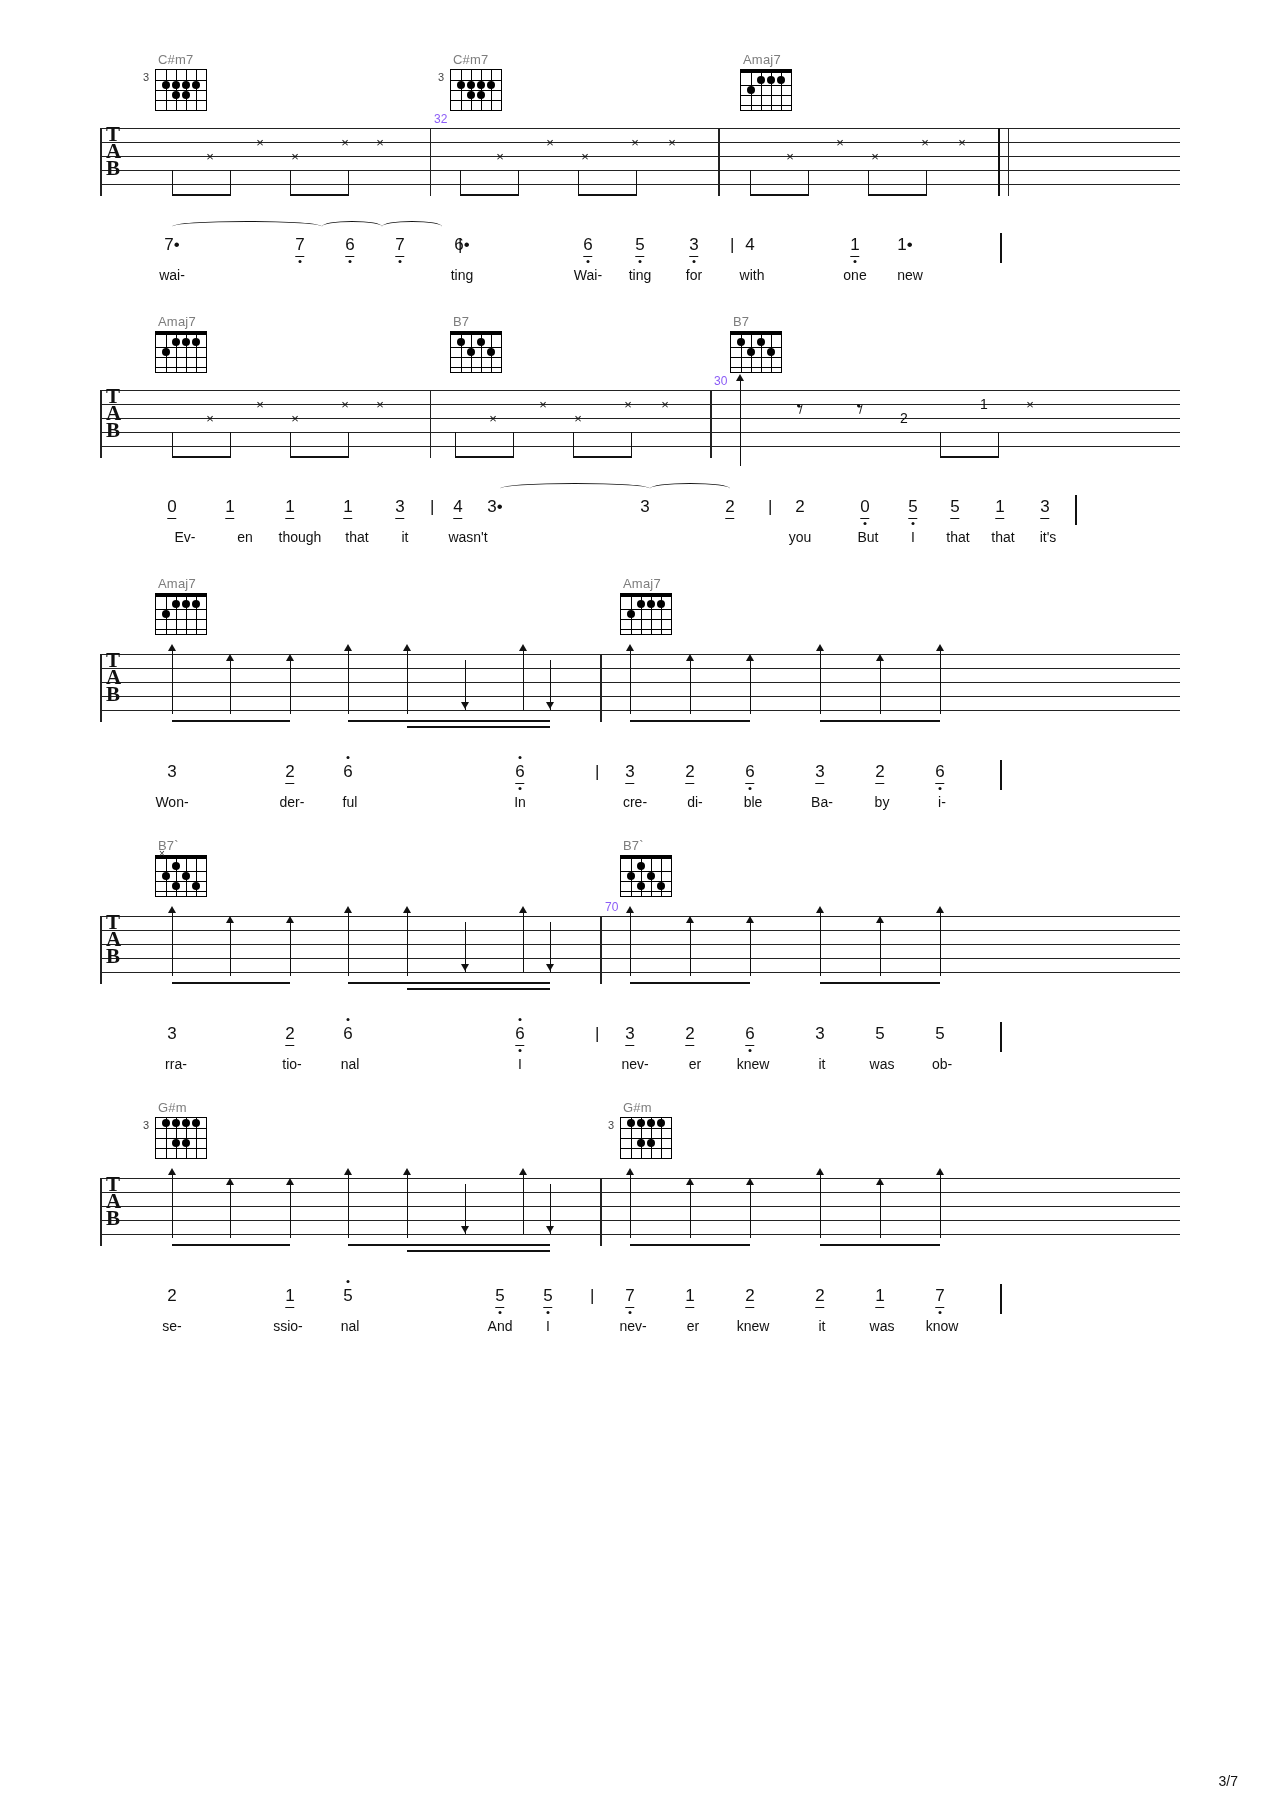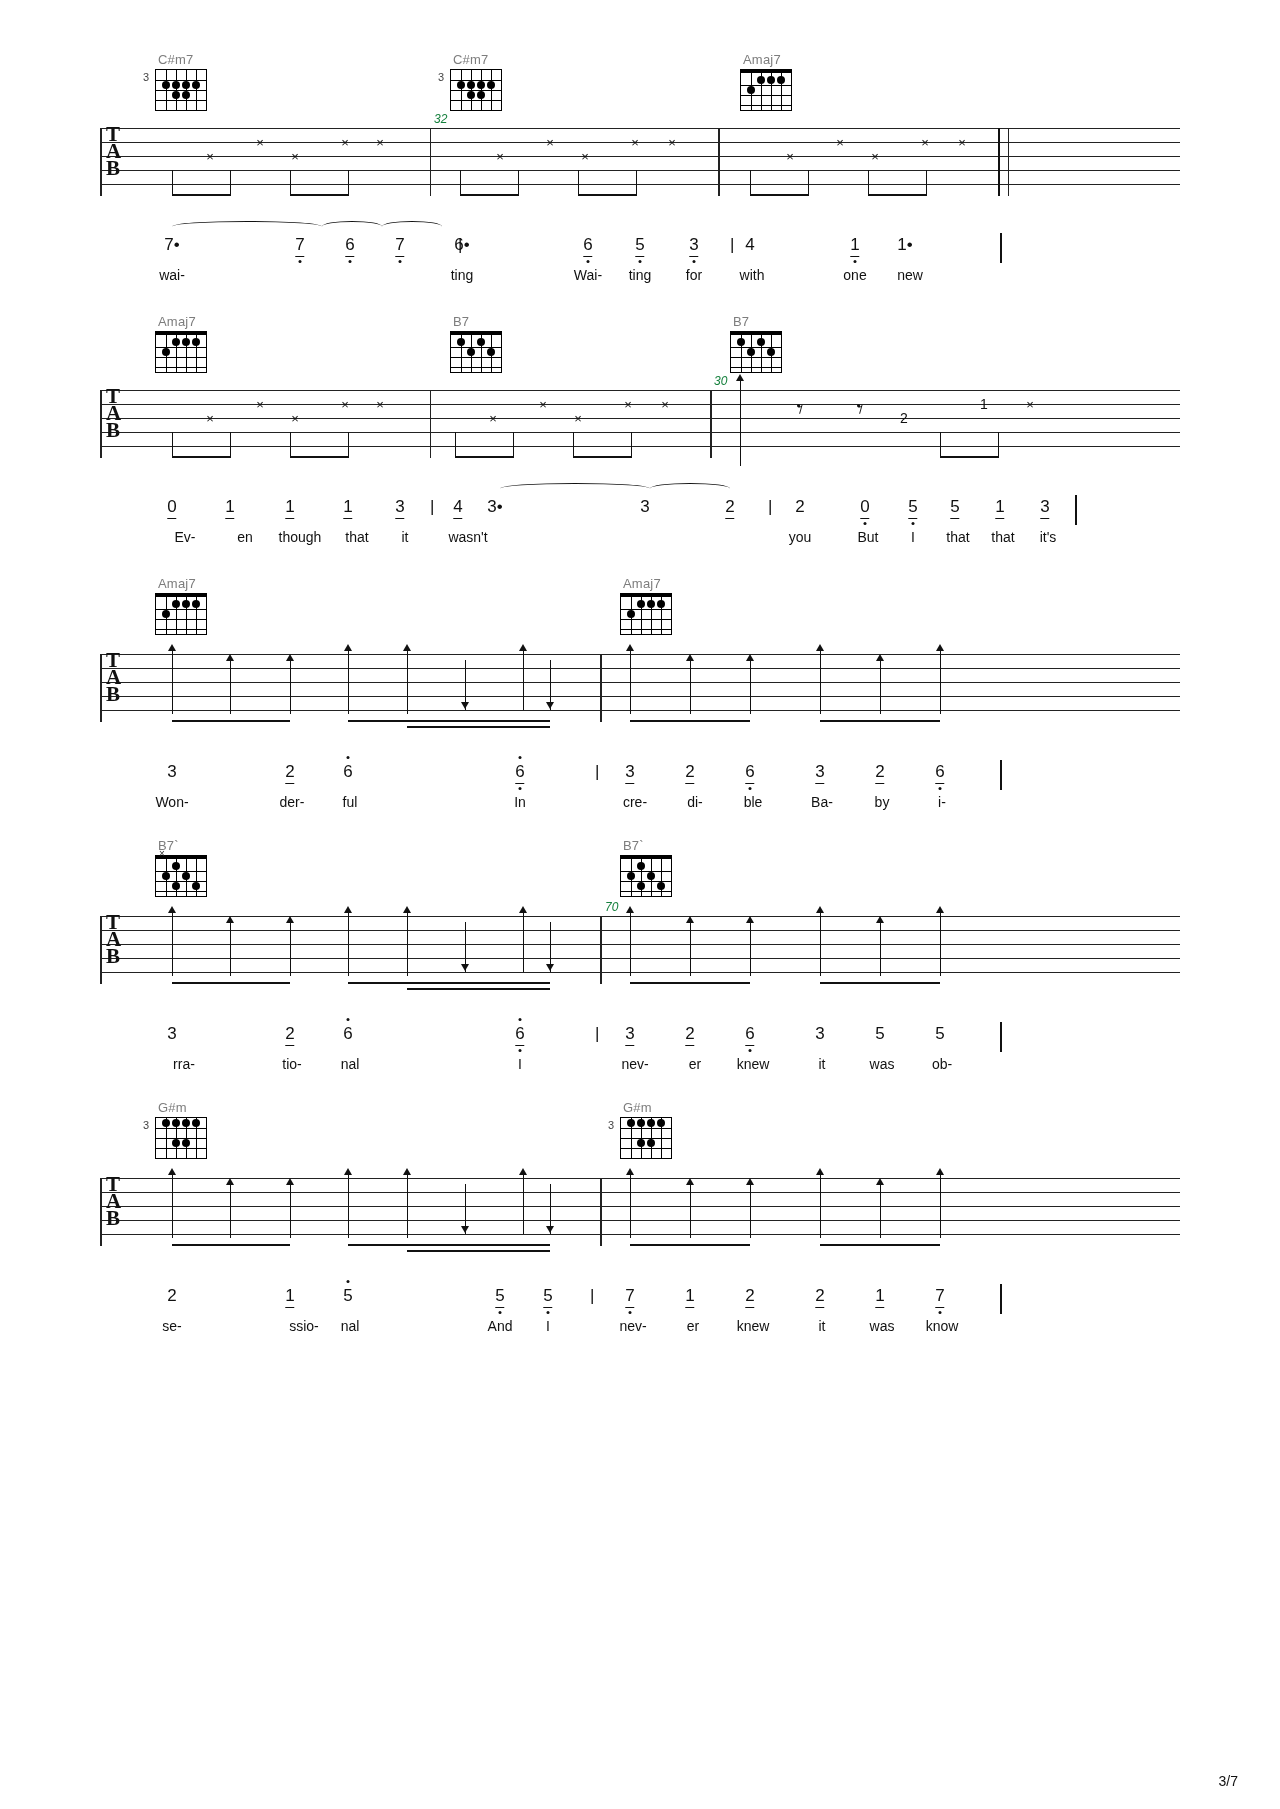--- a/index.html
+++ b/index.html
@@ -115,22 +115,21 @@
     left: 6px;
     font-family: "Liberation Serif", serif;
     font-weight: bold;
     font-size: 21px;
     line-height: 19px;
     color: #111;
   }
   .measnum {
     position: absolute;
     font-size: 12px;
-    color: #15803d;
-    font-style: italic;
+    color: #8b5cf6;
   }
 
   
   .xmark {
     position: absolute;
     font-size: 13px;
     color: #111;
     transform: translate(-50%, -50%);
   }
   .stem {
@@ -729,21 +728,21 @@
         <div style="position:absolute; left:495px; top:0px; font-size:17px; color:#111;">|</div>
         <div class="num under" style="left:530px; top:0px;">3</div>
         <div class="num under" style="left:590px; top:0px;">2</div>
         <div class="num under" style="left:650px; top:0px;">6</div>
         <div class="udot" style="left:650px; top:25px"></div>
         <div class="num" style="left:720px; top:0px;">3</div>
         <div class="num" style="left:780px; top:0px;">5</div>
         <div class="num" style="left:840px; top:0px;">5</div>
         <div class="endbar" style="left:900px; top:-2px; height:30px;"></div>
 
-        <div class="lyric" style="left:84px; top:32px;">rra-</div>
+        <div class="lyric" style="left:76px; top:32px;">rra-</div>
         <div class="lyric" style="left:192px; top:32px;">tio-</div>
         <div class="lyric" style="left:250px; top:32px;">nal</div>
         <div class="lyric" style="left:420px; top:32px;">I</div>
         <div class="lyric" style="left:535px; top:32px;">nev-</div>
         <div class="lyric" style="left:595px; top:32px;">er</div>
         <div class="lyric" style="left:653px; top:32px;">knew</div>
         <div class="lyric" style="left:722px; top:32px;">it</div>
         <div class="lyric" style="left:782px; top:32px;">was</div>
         <div class="lyric" style="left:842px; top:32px;">ob-</div>
       </div>
@@ -854,21 +853,21 @@
         <div class="udot" style="left:530px; top:25px"></div>
         <div class="num under" style="left:590px; top:0px;">1</div>
         <div class="num under" style="left:650px; top:0px;">2</div>
         <div class="num under" style="left:720px; top:0px;">2</div>
         <div class="num under" style="left:780px; top:0px;">1</div>
         <div class="num under" style="left:840px; top:0px;">7</div>
         <div class="udot" style="left:840px; top:25px"></div>
         <div class="endbar" style="left:900px; top:-2px; height:30px;"></div>
 
         <div class="lyric" style="left:72px; top:32px;">se-</div>
-        <div class="lyric" style="left:204px; top:32px;">ssio-</div>
+        <div class="lyric" style="left:188px; top:32px;">ssio-</div>
         <div class="lyric" style="left:250px; top:32px;">nal</div>
         <div class="lyric" style="left:400px; top:32px;">And</div>
         <div class="lyric" style="left:448px; top:32px;">I</div>
         <div class="lyric" style="left:533px; top:32px;">nev-</div>
         <div class="lyric" style="left:593px; top:32px;">er</div>
         <div class="lyric" style="left:653px; top:32px;">knew</div>
         <div class="lyric" style="left:722px; top:32px;">it</div>
         <div class="lyric" style="left:782px; top:32px;">was</div>
         <div class="lyric" style="left:842px; top:32px;">know</div>
       </div>

